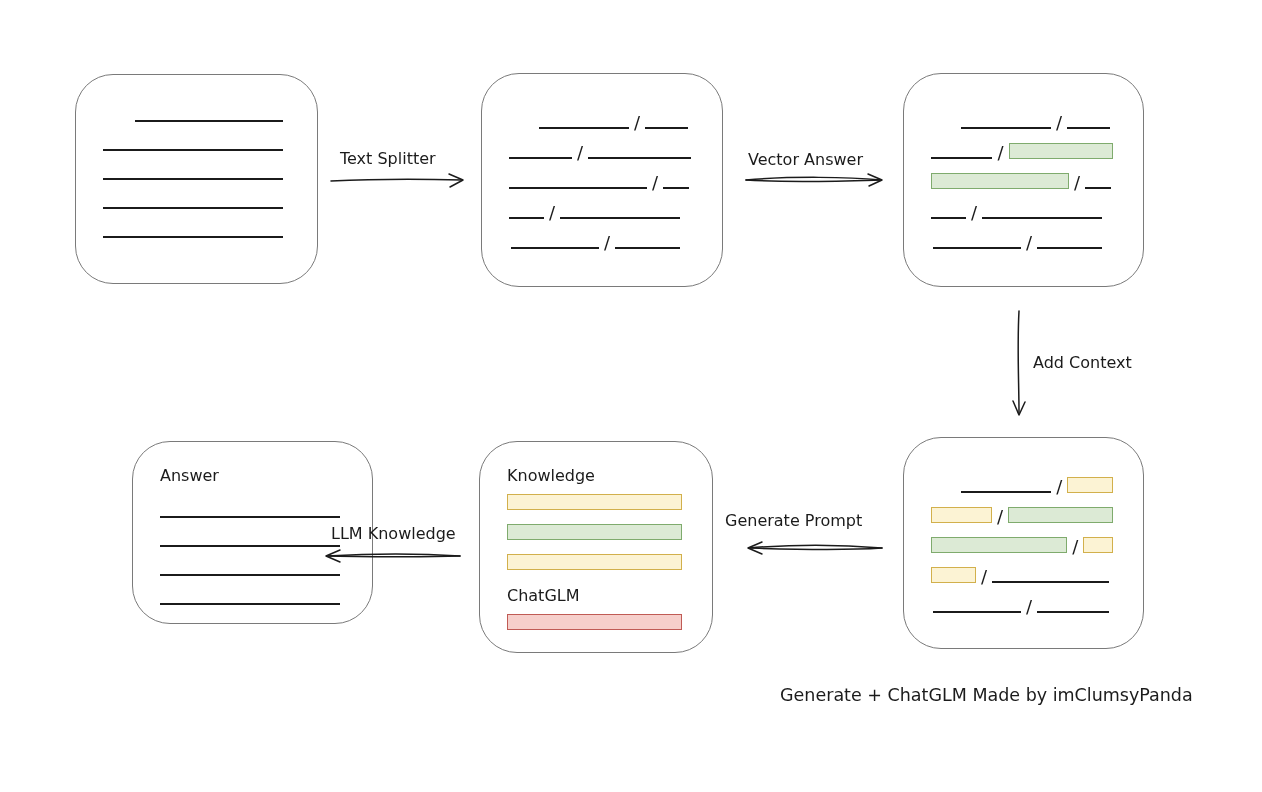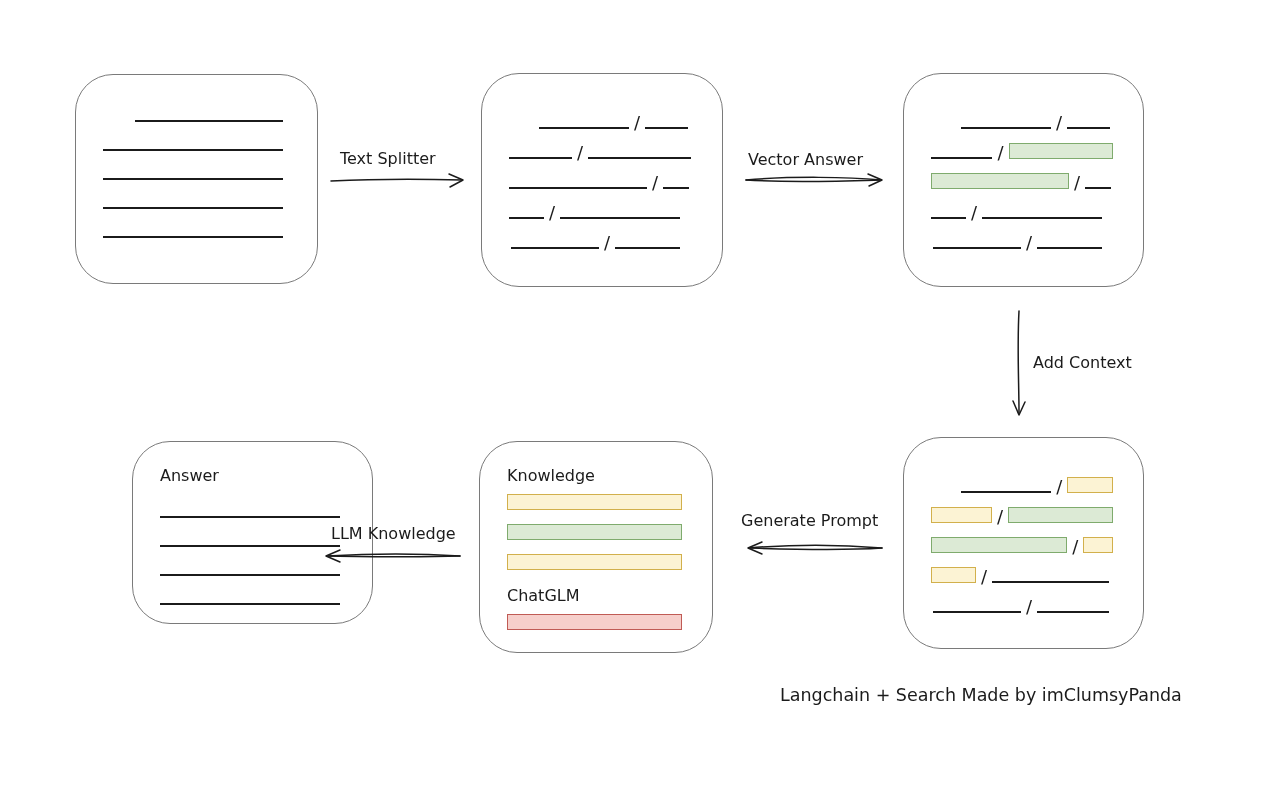--- a/index.html
+++ b/index.html
@@ -26,21 +26,21 @@
   #box-answer .rows{margin-top:3px;}
   #box-prompt .box-title{margin-top:24px;}
   #box-prompt .rows{margin-top:8px;}
   #box-prompt .rows + .box-title{margin-top:16px;}
   #box-prompt .row{height:16px;margin-bottom:14px;}
   #box-prompt .row:last-child{margin-bottom:0;}
   .arrow-label{position:absolute;font-size:16px;white-space:nowrap;}
   #lbl-text-splitter{left:340px;top:149px;}
   #lbl-vector-search{left:748px;top:150px;}
   #lbl-add-context{left:1033px;top:353px;}
-  #lbl-generate-prompt{left:741px;top:511px;}
+  #lbl-generate-prompt{left:725px;top:511px;}
   #lbl-llm-response{left:331px;top:524px;}
   .arrow-svg{position:absolute;overflow:visible;}
   #arr-text-splitter{left:328px;top:168px;}
   #arr-vector-search{left:743px;top:168px;}
   #arr-add-context{left:1007px;top:308px;}
   #arr-generate-prompt{left:736px;top:536px;}
   #arr-llm-response{left:318px;top:544px;}
   .arrow-svg path,.arrow-svg polyline{stroke:#1b1b1b;stroke-width:1.5;fill:none;stroke-linecap:round;stroke-linejoin:round;}
   #caption{position:absolute;left:780px;top:685px;font-size:17.5px;white-space:nowrap;}
 </style>
@@ -228,14 +228,14 @@
     <path d="M146,12 C100,8 48,9 13,12"></path>
     <path d="M146,12 C100,15 48,13 13,12"></path>
     <polyline points="26,6 12,12 26,18"></polyline>
   </svg>
   <svg class="arrow-svg" id="arr-llm-response" width="146" height="24" viewBox="0 0 146 24">
     <path d="M142,12 C95,9 45,10 9,12"></path>
     <path d="M142,12 C95,13.5 45,12.5 9,12"></path>
     <polyline points="22,6 8,12 22,18"></polyline>
   </svg>
 
-  <div id="caption">Langchain + Search Made by imClumsyPanda</div>
+  <div id="caption">Generate + ChatGLM Made by imClumsyPanda</div>
 </div>
 
 </body></html>

